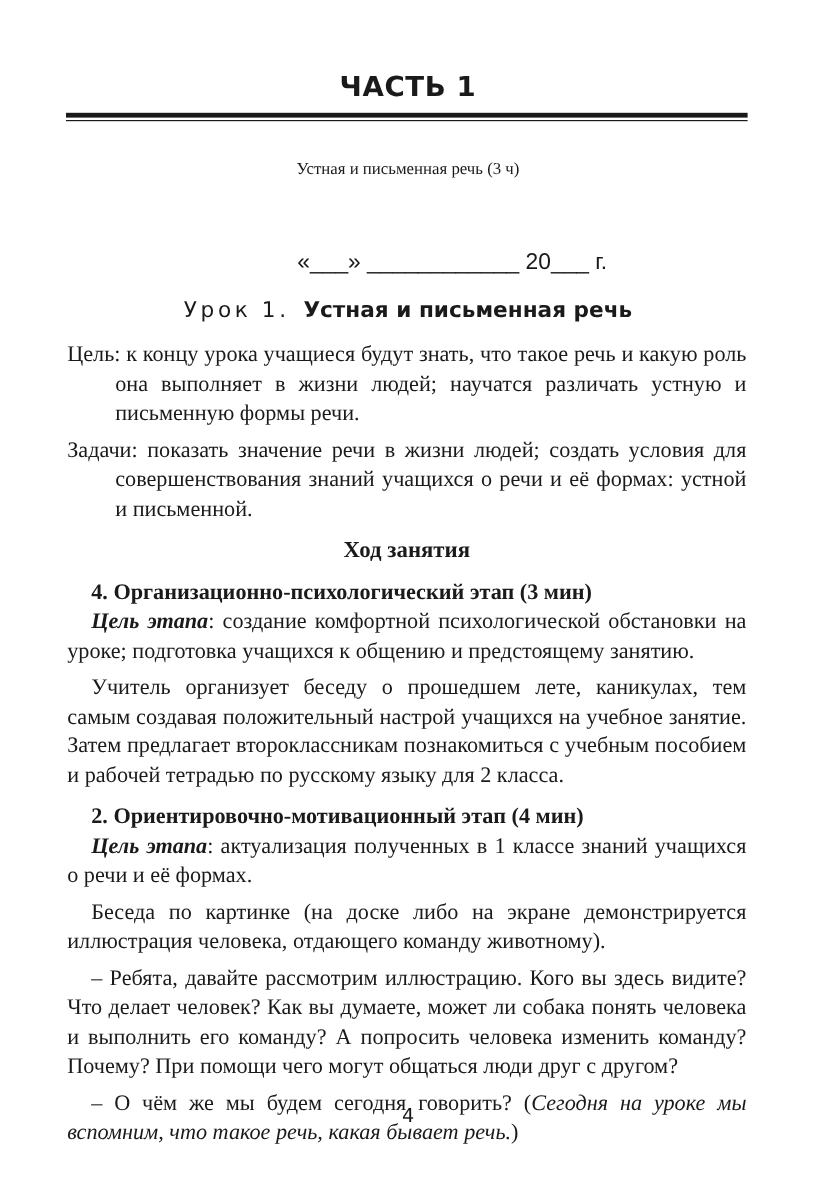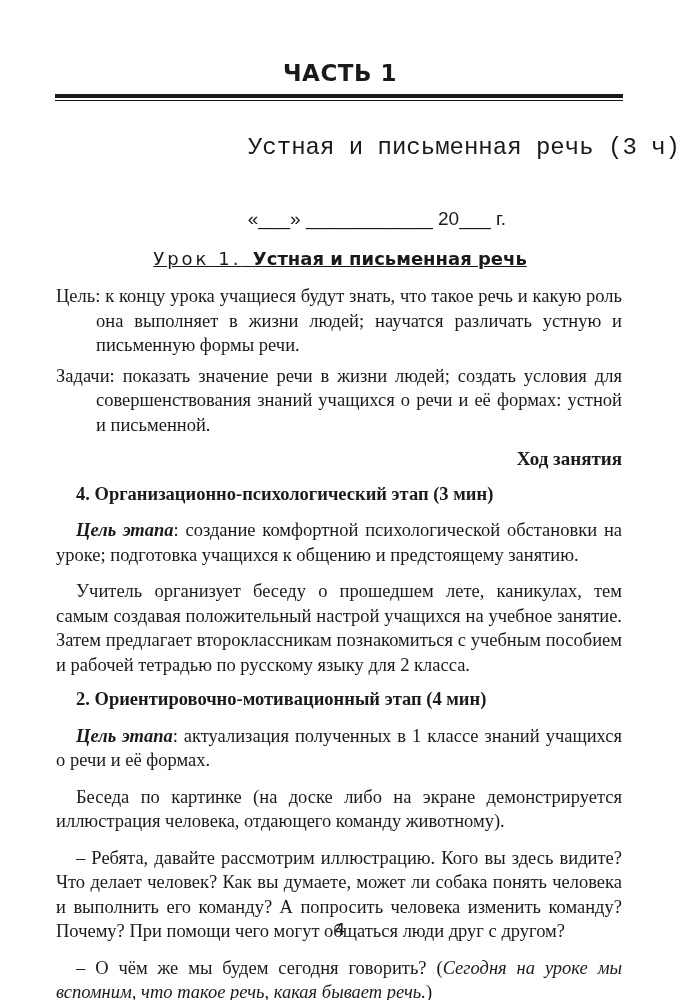--- a/index.html
+++ b/index.html
@@ -8,44 +8,44 @@
 
   .part-title {
     position: absolute; left: 0; width: 680px; top: 60px; text-align: center;
     font-family: "DejaVu Sans", sans-serif; font-weight: bold; font-size: 23px; letter-spacing: 0.5px;
   }
   .rule { position: absolute; left: 55px; width: 568px; top: 94px; }
   .rule .thick { height: 4px; background: #1a1a1a; }
   .rule .thin { height: 1px; background: #1a1a1a; margin-top: 2px; }
 
   .section-title {
-    position: absolute; left: 0; width: 680px; top: 134px; text-align: right;
-    font-family: Liberation Mono, monospace; font-size: 24px;
+    position: absolute; left: 0; width: 680px; top: 134px; text-align: center;
+    font-family: Liberation Serif, serif; font-size: 14px;
   }
   .date-line {
     position: absolute; right: 62px; top: 208px;
     font-family: Liberation Sans, sans-serif; font-size: 19px; white-space: pre;
   }
   .lesson-title {
     position: absolute; left: 0; width: 680px; top: 248px; text-align: center;
-    font-family: "DejaVu Sans", sans-serif; font-size: 18px; text-decoration: underline;
+    font-family: "DejaVu Sans", sans-serif; font-size: 18px;
   }
   .lesson-title .label { letter-spacing: 3px; font-weight: normal; }
   .lesson-title .name { font-weight: bold; }
 
   .body-text {
     position: absolute; left: 56px; width: 566px; top: 284px;
     font-family: "Liberation Serif", serif; font-size: 18.5px; line-height: 24.5px;
     text-align: justify;
   }
   .hang { padding-left: 40px; text-indent: -40px; margin: 0 0 6px 0; }
   .hang b { font-weight: normal; }
-  .center-heading { text-align: right; font-weight: bold; font-size: 19px; margin: 10px 0 8px 0; }
+  .center-heading { text-align: center; font-weight: bold; font-size: 19px; margin: 10px 0 8px 0; }
   .stage-heading { font-weight: bold; margin: 10px 0 0 0; text-indent: 20px; }
-  .para { margin: 12px 0 6px 0; text-indent: 20px; }
+  .para { margin: 0 0 6px 0; text-indent: 20px; }
   .goal-label { font-weight: bold; font-style: italic; }
   .it { font-style: italic; }
 
   .page-number {
     position: absolute; left: 0; width: 680px; top: 920px; text-align: center;
     font-family: "DejaVu Sans", sans-serif; font-size: 16px;
   }
 </style>
 </head>
 <body>

